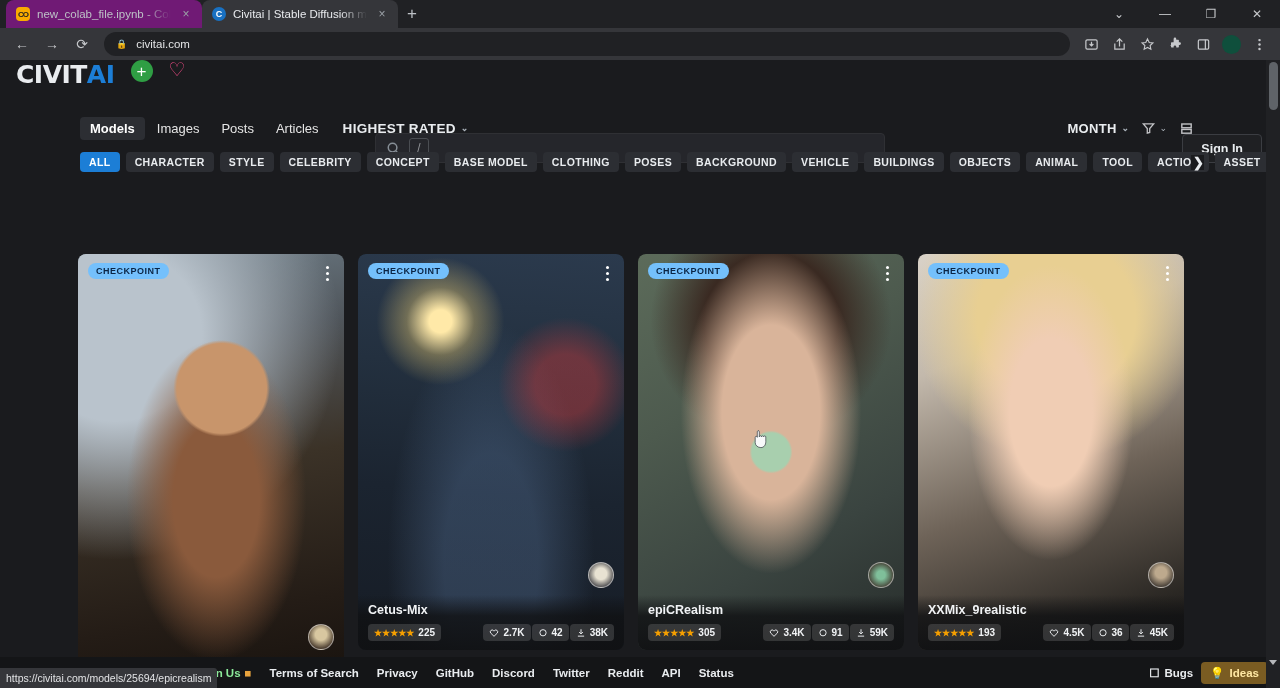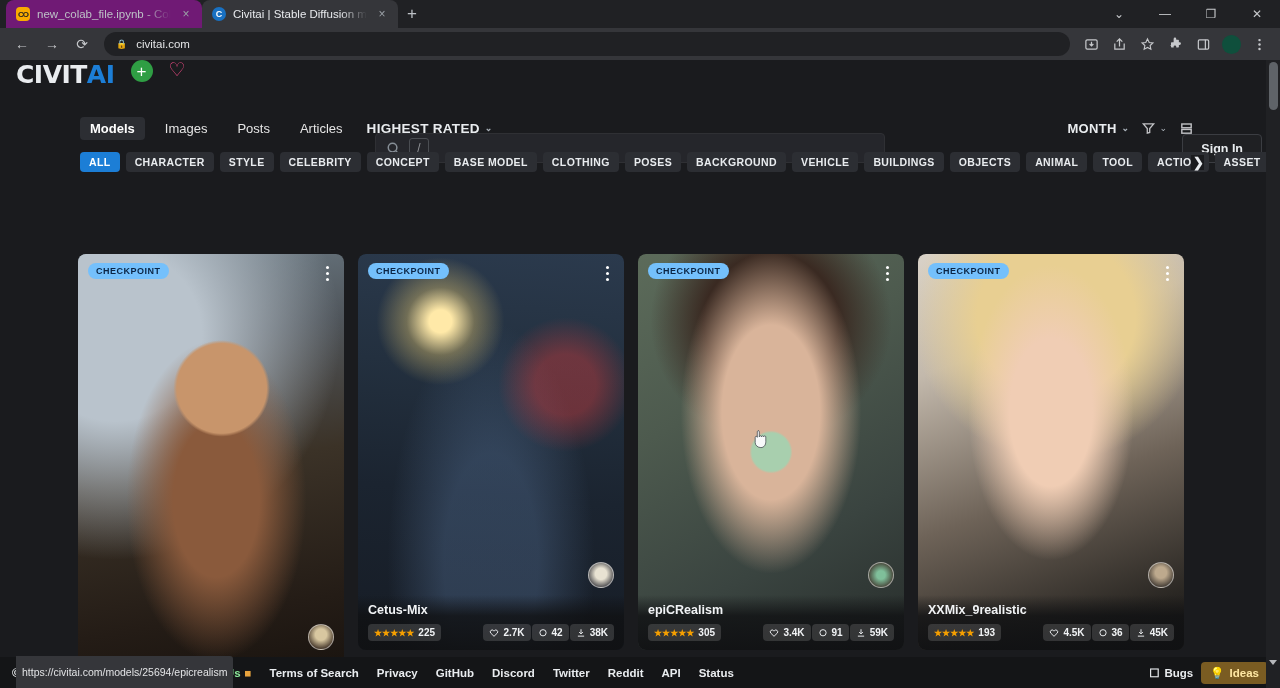--- a/index.html
+++ b/index.html
@@ -87,21 +87,21 @@
 
   .signin{
     position:absolute; right:18px; top:74px; height:29px; padding:0 18px;
     border:1px solid #3b3d42; border-radius:4px; color:#e9ecef;
     font-size:12.5px; font-weight:600; display:flex; align-items:center;
     background:#1f2023;
   }
 
   .subnav{ height:32px; display:flex; align-items:center; padding:0 80px;
       position:relative; }
-  .navtabs{ display:flex; align-items:flex-end; gap:10px; }
+  .navtabs{ display:flex; align-items:flex-end; gap:2px; }
   .navtab{ padding:4px 10px; font-size:13px; color:#e5e5e5; border-radius:4px; }
   .navtab.active{ background:#2c2e33; color:#fff; font-weight:700; }
   .sortsel{ display:flex; align-items:center; gap:5px; margin-left:14px;
       color:#e9ecef; font-weight:700; font-size:13.5px; letter-spacing:.3px; }
   .chev{ font-size:9px; color:#adb5bd; }
   .right-ctrls{ position:absolute; right:86px; top:0; height:32px;
       display:flex; align-items:center; gap:12px; }
   .period{ display:flex; align-items:center; gap:5px; color:#e9ecef;
       font-weight:700; font-size:13px; letter-spacing:.3px; }
   .ctrl-ico{ display:flex; align-items:center; gap:3px; color:#c1c2c5; }
@@ -193,23 +193,23 @@
   .flink.join{ color:#8ce99a; }
   .foot-right{ position:absolute; right:12px; display:flex; align-items:center;
       gap:8px; }
   .bugs{ display:flex; align-items:center; gap:5px; color:#e9ecef;
       font-weight:600; font-size:11.5px; }
   .ideas{ display:flex; align-items:center; gap:5px; background:#7a5c22;
       color:#ffe8a3; font-weight:700; font-size:11.5px; padding:4px 9px;
       border-radius:4px; }
 
   .statusbar{
-    position:absolute; left:0; bottom:0; height:32px; background:#35363a;
+    position:absolute; left:0; bottom:0; height:20px; background:#35363a;
     color:#e2e3e5; font-size:10.5px; padding:0 6px; display:flex;
-    align-items:center; border-radius:0 3px 0 0; z-index:30;margin-left:16px;
+    align-items:center; border-radius:0 3px 0 0; z-index:30;
   }
 
   
   .vscroll{ position:absolute; right:0; top:0; width:14px; height:628px;
       background:#202124; }
   .vthumb{ position:absolute; right:2px; top:2px; width:9px; height:48px;
       background:#5f6368; border-radius:5px; }
   .scroll-arrow{ position:absolute; right:3px; bottom:20px; width:8px;
       height:8px; border-left:4px solid transparent;
       border-right:4px solid transparent; border-top:5px solid #b6b8bb; }

